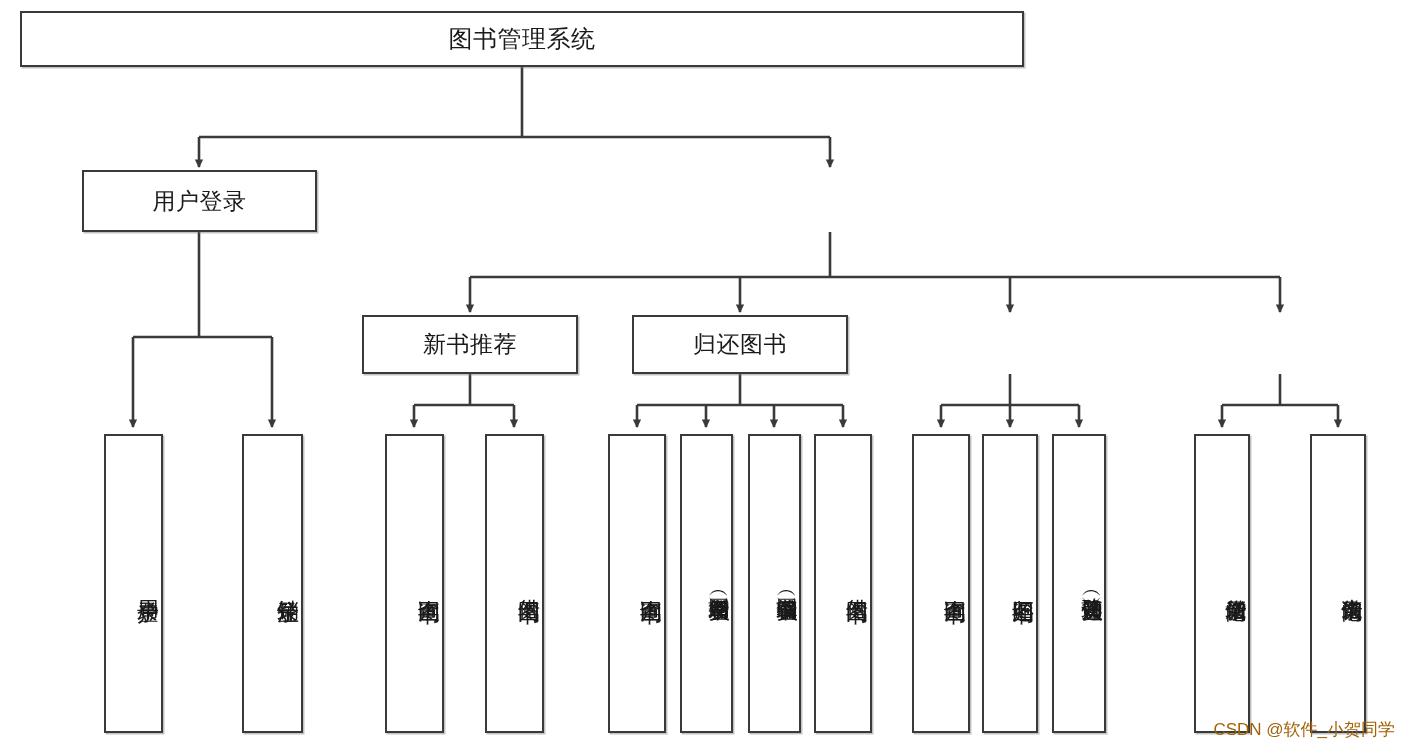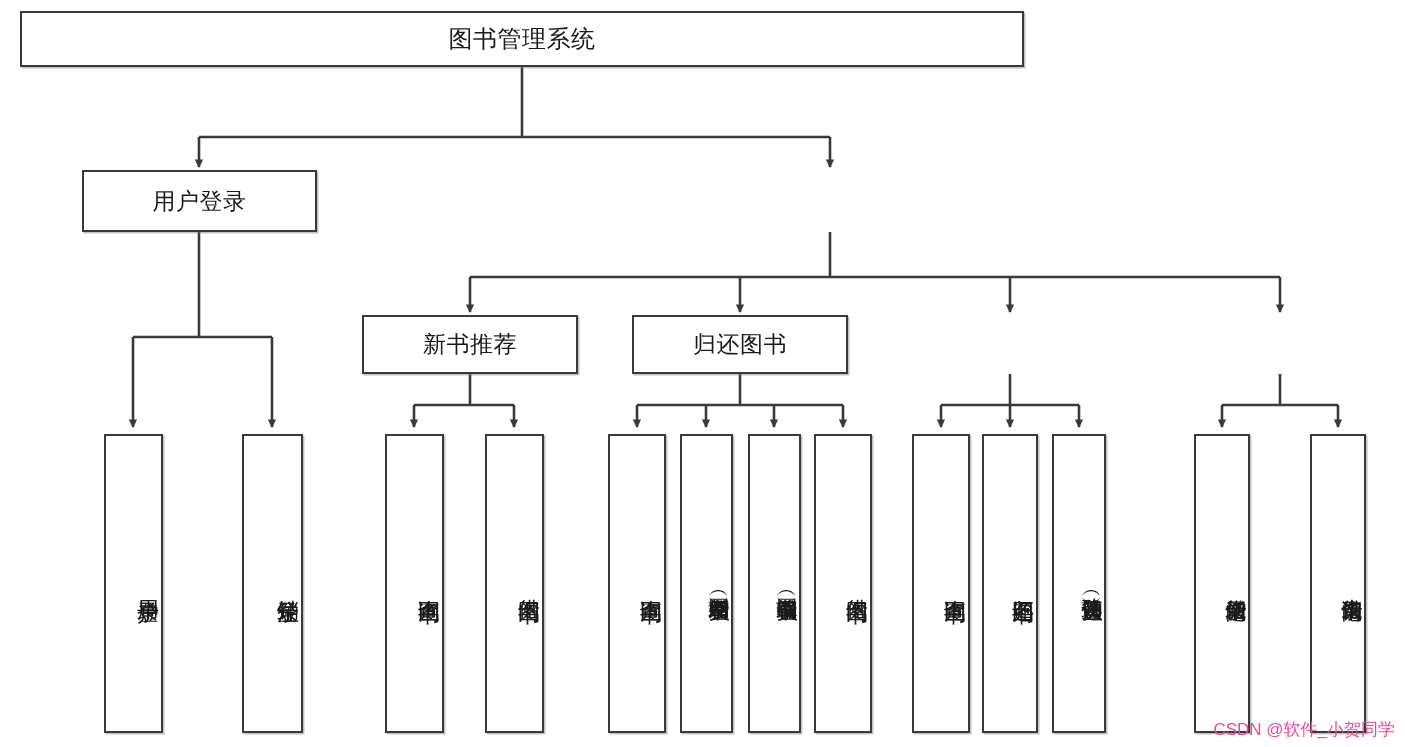--- a/index.html
+++ b/index.html
@@ -57,21 +57,21 @@
   }
   .node-v.tight {
     font-size: 21px;
     letter-spacing: 0.5px;
   }
   #watermark {
     position: absolute;
     right: 10px;
     bottom: 6px;
     font-size: 17px;
-    color: #ec4899;
+    color: #a16207;
     white-space: nowrap;
     user-select: none;
   }
 </style>
 </head>
 <body>
 
 <div id="diagram-root">
 
   <svg id="edge-layer" viewBox="0 0 1405 747" xmlns="http://www.w3.org/2000/svg">

